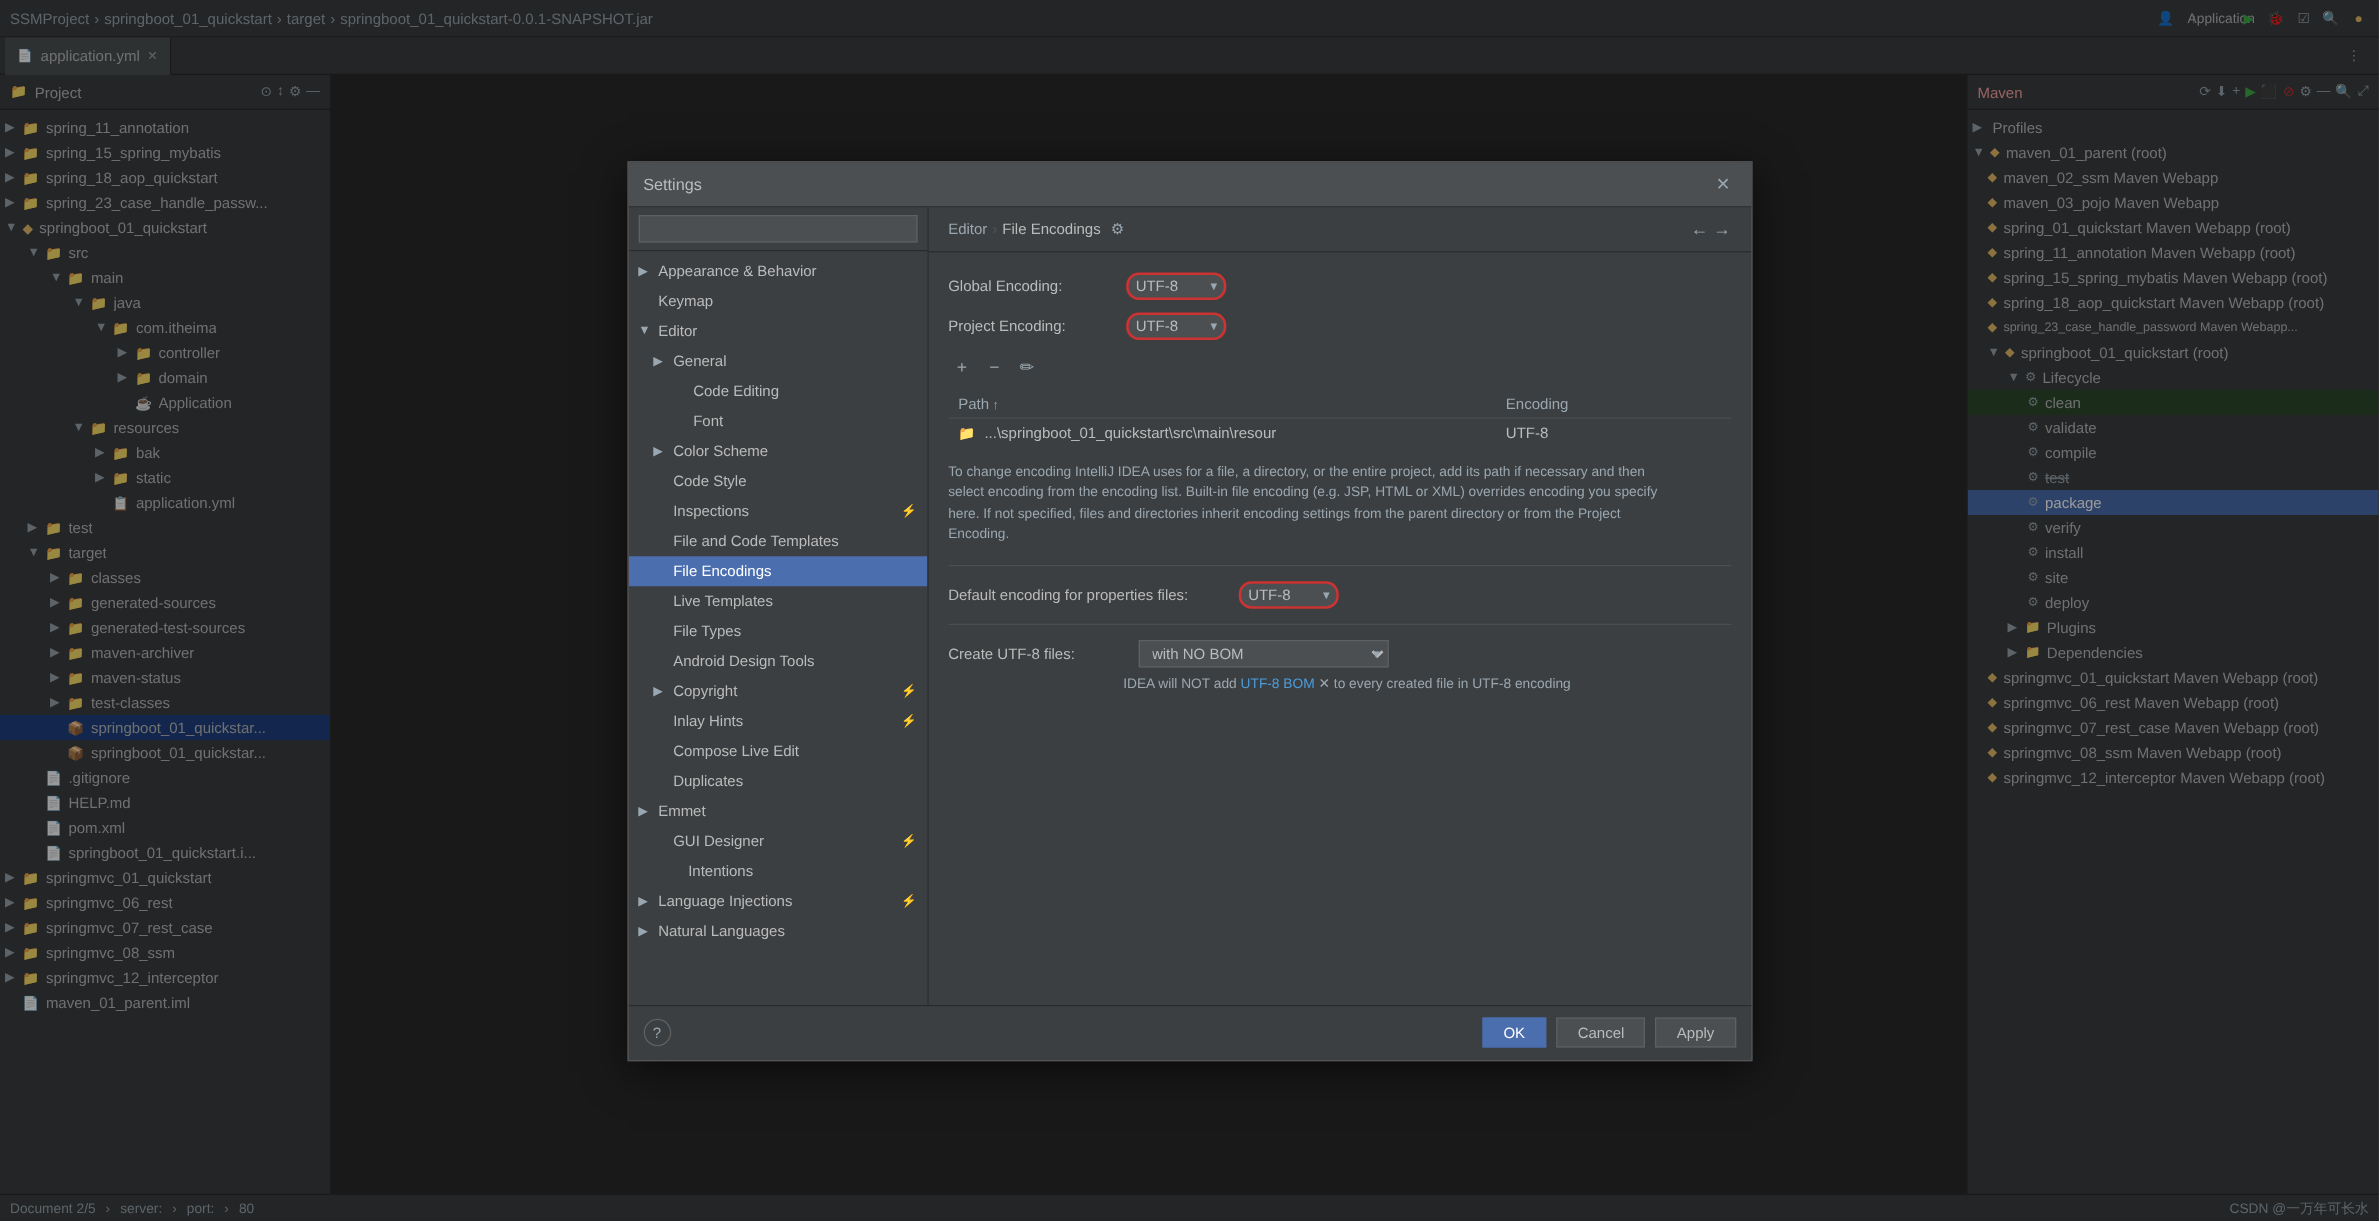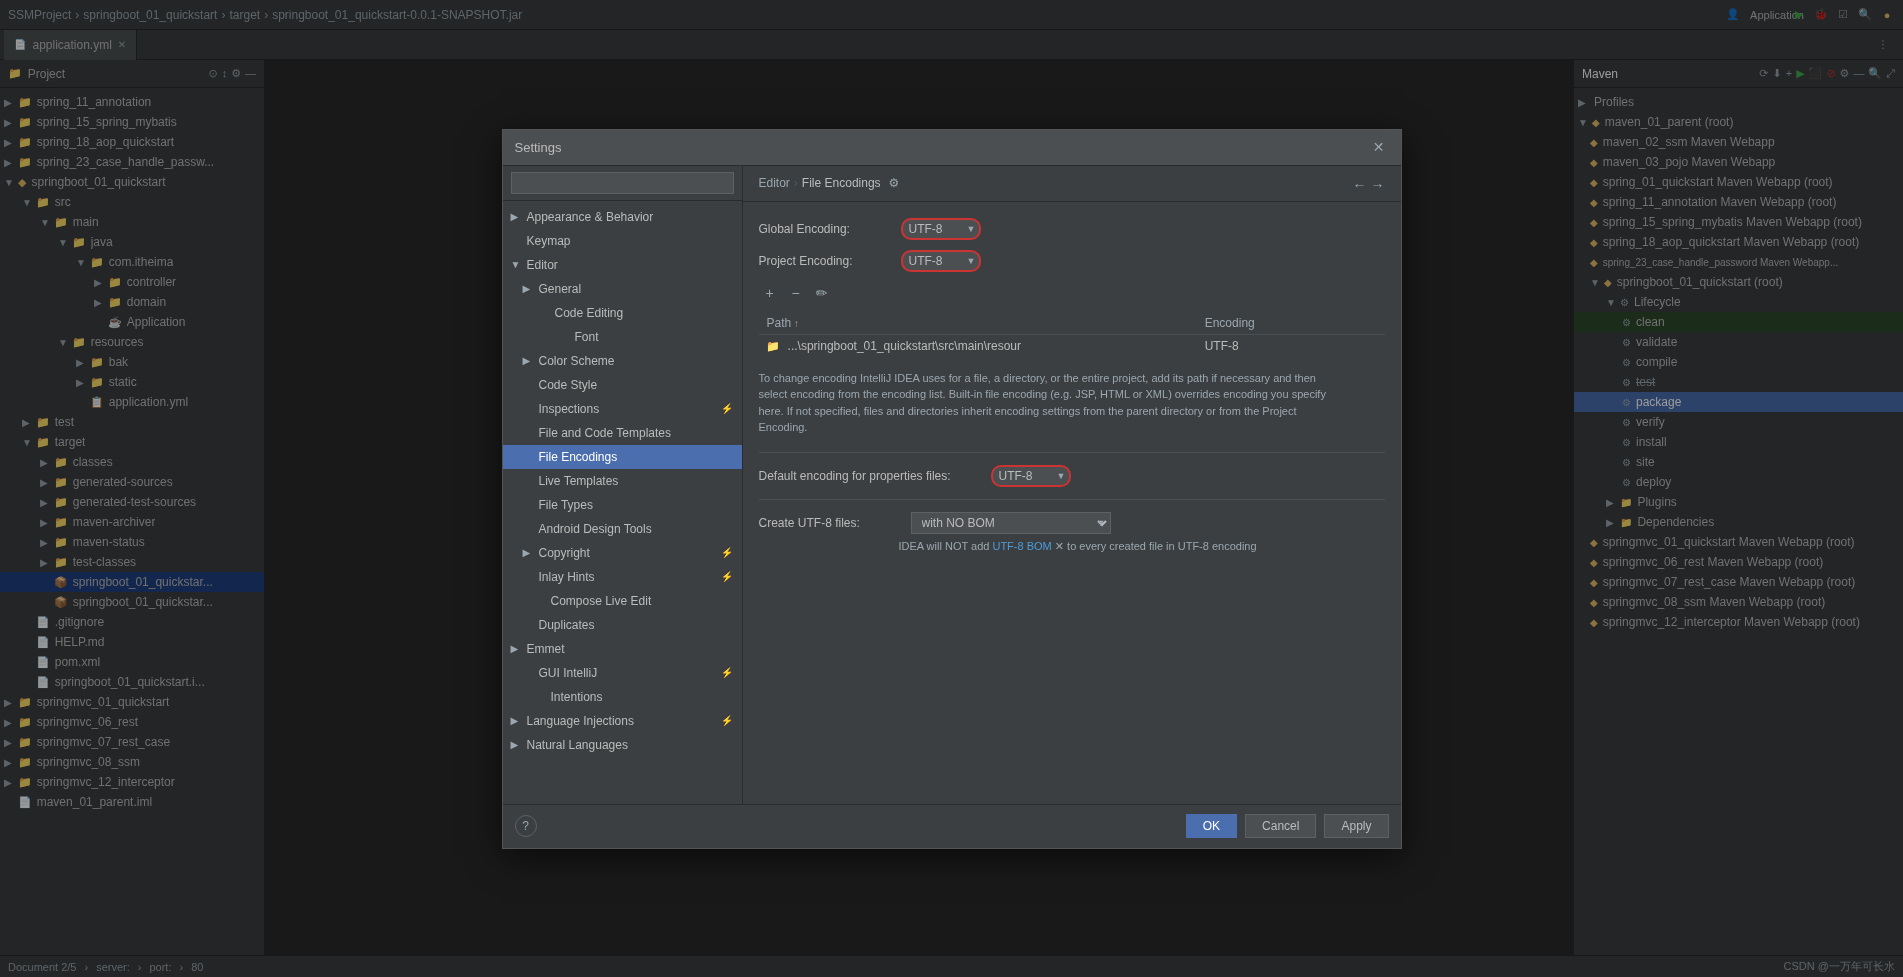--- a/index.html
+++ b/index.html
@@ -723,21 +723,21 @@
         <span class="tree-label">maven_01_parent.iml</span>
       </div>
     </div>
   </div>
 
   <div style="flex:1;background:#2b2b2b;position:relative;">
   </div>
 
   <div class="right-panel">
     <div class="right-panel-header">
-      <span style="font-size:12px;color:#ffffff;flex:1;">Maven</span>
+      <span style="font-size:12px;color:#fca5a5;flex:1;">Maven</span>
       <div class="right-panel-icons">
         <span class="right-panel-icon">⟳</span>
         <span class="right-panel-icon">⬇</span>
         <span class="right-panel-icon">+</span>
         <span class="right-panel-icon" style="color:#41ad4a;">▶</span>
         <span class="right-panel-icon">⬛</span>
         <span class="right-panel-icon" style="color:#cc3333;">⊘</span>
         <span class="right-panel-icon">⚙</span>
         <span class="right-panel-icon">—</span>
         <span class="right-panel-icon">🔍</span>
@@ -901,21 +901,21 @@
             <span style="font-weight:500;">Editor</span>
           </div>
           <div class="settings-item" style="padding-left:20px;">
             <span class="arrow">▶</span>
             <span>General</span>
           </div>
           <div class="settings-item" style="padding-left:36px;">
             <span class="arrow"> </span>
             <span>Code Editing</span>
           </div>
-          <div class="settings-item" style="padding-left:56px;">
+          <div class="settings-item" style="padding-left:36px;">
             <span class="arrow"> </span>
             <span>Font</span>
           </div>
           <div class="settings-item" style="padding-left:20px;">
             <span class="arrow">▶</span>
             <span>Color Scheme</span>
           </div>
           <div class="settings-item" style="padding-left:20px;">
             <span class="arrow"> </span>
             <span>Code Style</span>
@@ -948,35 +948,35 @@
           <div class="settings-item" style="padding-left:20px;">
             <span class="arrow">▶</span>
             <span>Copyright</span>
             <span class="badge">⚡</span>
           </div>
           <div class="settings-item" style="padding-left:20px;">
             <span class="arrow"> </span>
             <span>Inlay Hints</span>
             <span class="badge">⚡</span>
           </div>
-          <div class="settings-item" style="padding-left:32px;text-align:right;">
+          <div class="settings-item" style="padding-left:20px;text-align:right;">
             <span class="arrow"> </span>
             <span>Compose Live Edit</span>
           </div>
           <div class="settings-item" style="padding-left:20px;">
             <span class="arrow"> </span>
             <span>Duplicates</span>
           </div>
           <div class="settings-item">
             <span class="arrow">▶</span>
             <span>Emmet</span>
           </div>
           <div class="settings-item" style="padding-left:20px;">
             <span class="arrow"> </span>
-            <span>GUI IntelliJ</span>
+            <span>GUI Designer</span>
             <span class="badge">⚡</span>
           </div>
           <div class="settings-item" style="padding-left:32px;">
             <span class="arrow"> </span>
             <span>Intentions</span>
           </div>
           <div class="settings-item">
             <span class="arrow">▶</span>
             <span>Language Injections</span>
             <span class="badge">⚡</span>

